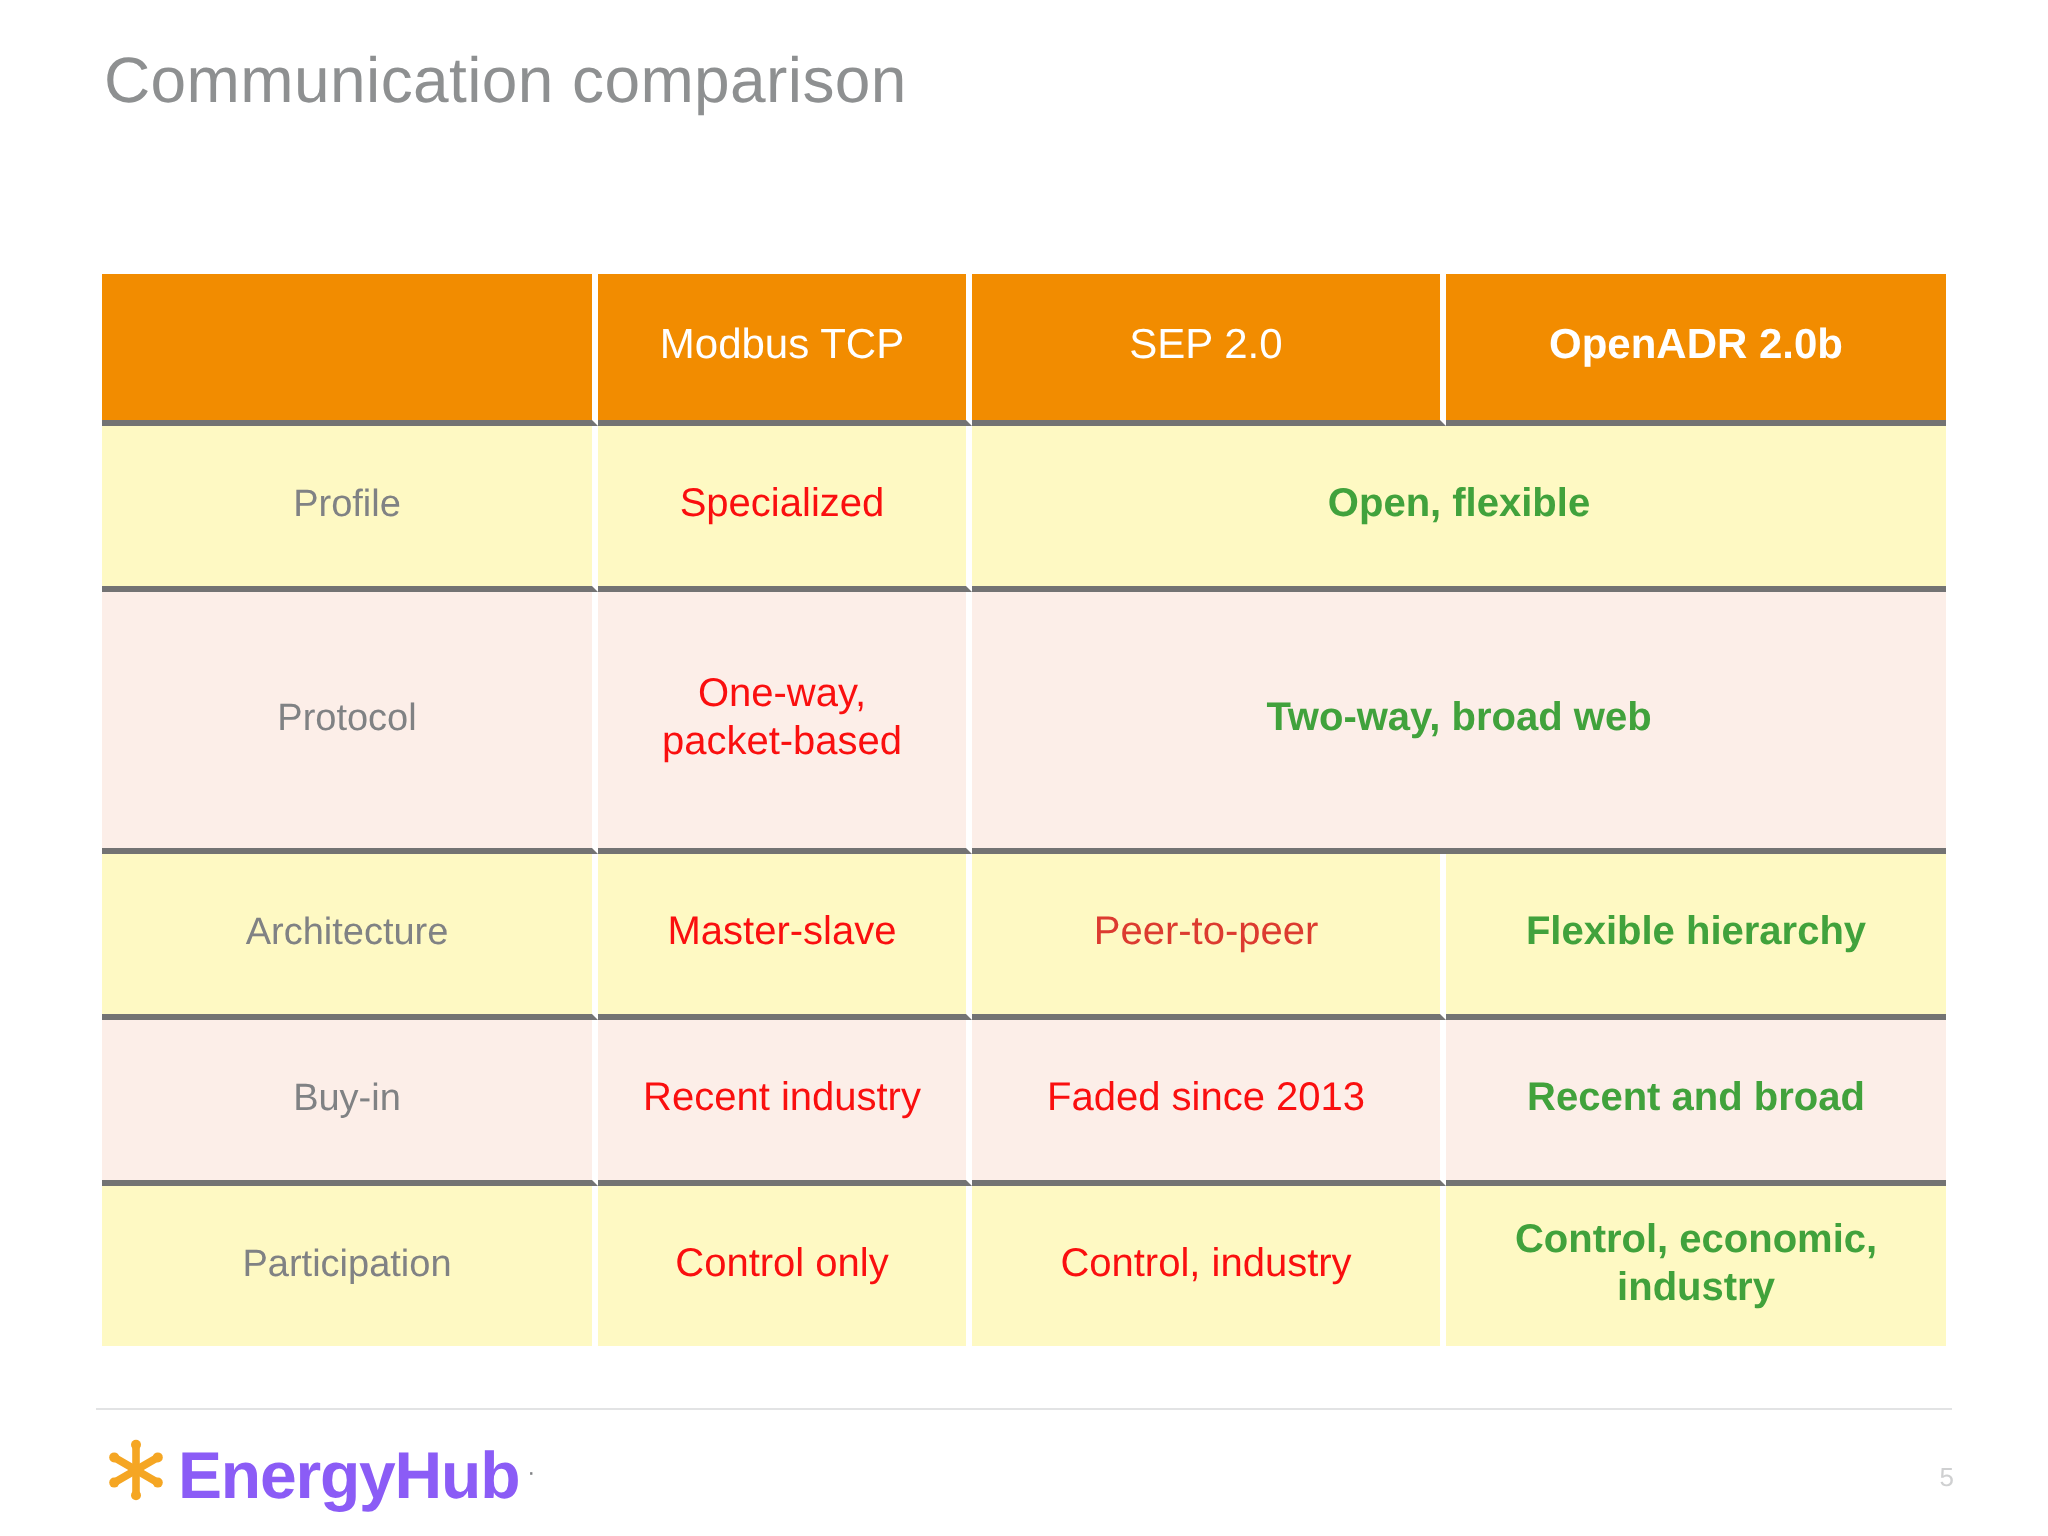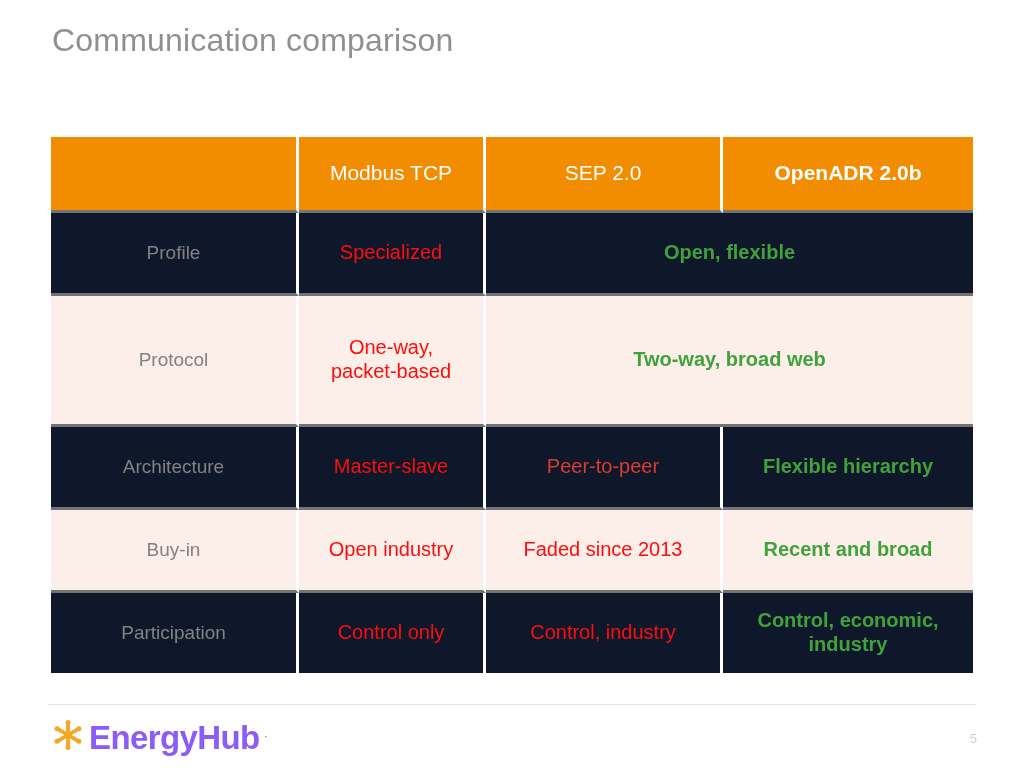--- a/index.html
+++ b/index.html
@@ -56,21 +56,21 @@
   
   .hdr td {
     background: #F28C00;
     color: #ffffff;
     font-size: 21px;
     height: 73px;
   }
   .hdr td.blank { border-right: 3px solid #ffffff; }
 
   
-  .row-dark td { background: #0f172a; }
+  .row-dark td { background: #fef9c3; }
   .row-light td { background: #FCEEE8; }
 
   .cell-label {
     color: #808284;
     font-size: 19px;
   }
   .cell-red {
     color: #FA0F0F;
     font-size: 20px;
   }
@@ -164,21 +164,21 @@
 
     <tr class="row-dark">
       <td class="cell-label h-tall">Architecture</td>
       <td class="cell-red h-tall">Master-slave</td>
       <td class="cell-red-muted h-tall">Peer-to-peer</td>
       <td class="cell-green h-tall">Flexible hierarchy</td>
     </tr>
 
     <tr class="row-light">
       <td class="cell-label h-tall">Buy-in</td>
-      <td class="cell-red h-tall">Open industry</td>
+      <td class="cell-red h-tall">Recent industry</td>
       <td class="cell-red h-tall">Faded since 2013</td>
       <td class="cell-green h-tall">Recent and broad</td>
     </tr>
 
     <tr class="row-dark">
       <td class="cell-label h-tall">Participation</td>
       <td class="cell-red h-tall">Control only</td>
       <td class="cell-red h-tall">Control, industry</td>
       <td class="cell-green h-tall">
         <div>Control, economic,</div>

